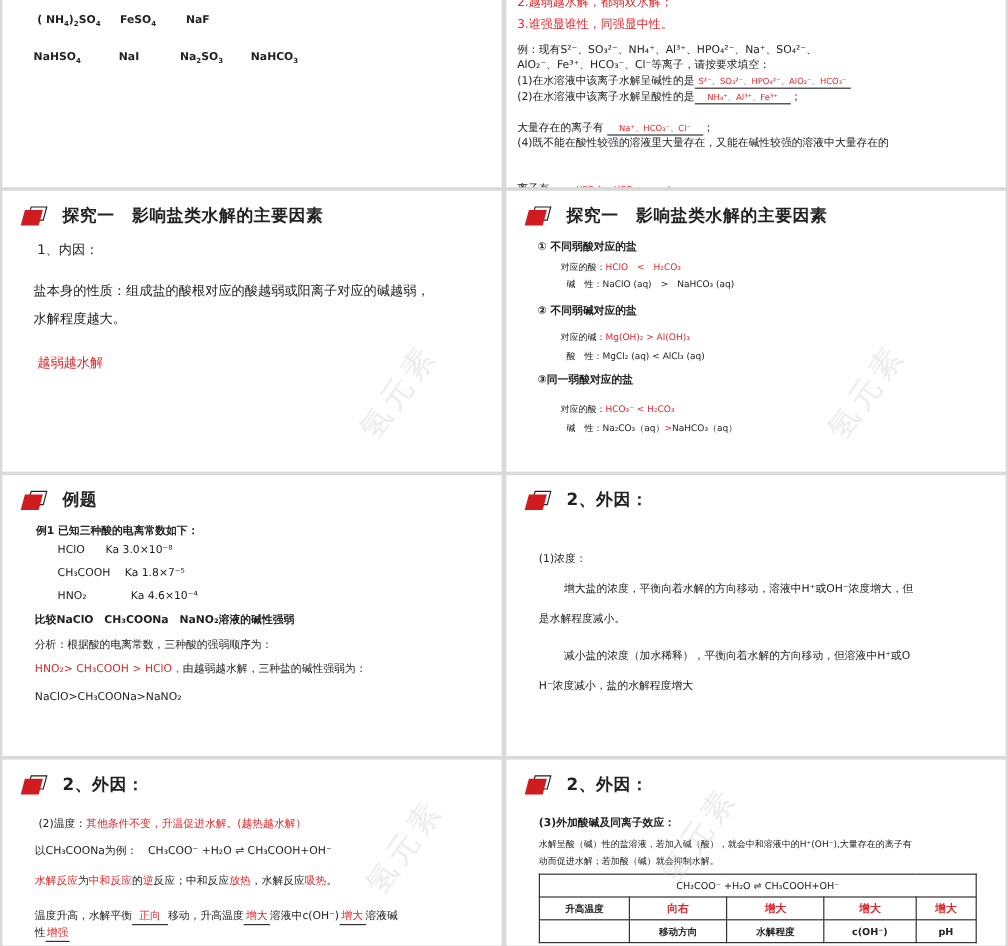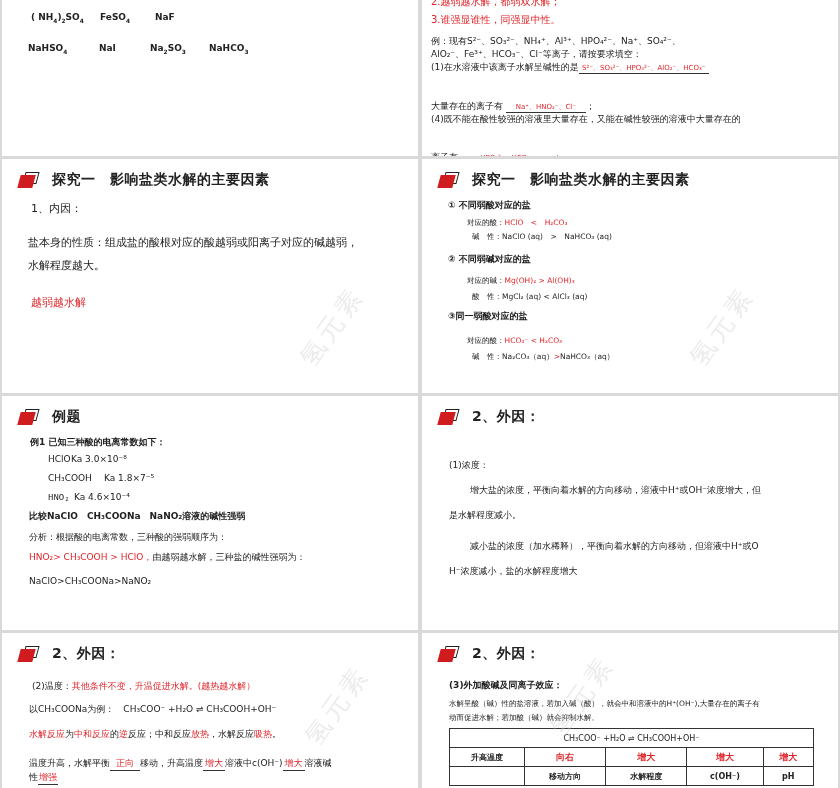--- a/index.html
+++ b/index.html
@@ -51,22 +51,25 @@
 </div>
 
 <div class="slide s2">
   <div class="abs f10 red" style="left:9px;top:35px;">2.越弱越水解，都弱双水解；</div>
   <div class="abs f10 red" style="left:9px;top:53px;">3.谁强显谁性，同强显中性。</div>
   <div class="abs f9" style="left:9px;top:75px;">例：现有S²⁻、SO₃²⁻、NH₄⁺、Al³⁺、HPO₄²⁻、Na⁺、SO₄²⁻、</div>
   <div class="abs f9" style="left:9px;top:88px;">AlO₂⁻、Fe³⁺、HCO₃⁻、Cl⁻等离子，请按要求填空：</div>
   <div class="abs f9" style="left:9px;top:101px;">
     <span>(1)在水溶液中该离子水解呈碱性的是</span><span class="ul red" style="width:130px;font-size:7px;">S²⁻、SO₃²⁻、HPO₄²⁻、AlO₂⁻、HCO₃⁻</span>
   </div>
+  <div class="abs f9" style="left:9px;top:114px;">
+    <span>(2)在水溶液中该离子水解呈酸性的是</span><span class="ul red" style="width:80px;font-size:7px;">NH₄⁺、Al³⁺、Fe³⁺</span><span>；</span>
+  </div>
   <div class="abs f9" style="left:9px;top:140px;">
-    <span>大量存在的离子有</span> <span class="ul red" style="width:80px;font-size:7px;">Na⁺、HNO₂⁻、Cl⁻</span><span>；</span>
+    <span>大量存在的离子有</span> <span class="ul red" style="width:80px;font-size:7px;">Na⁺、HCO₃⁻、Cl⁻</span><span>；</span>
   </div>
   <div class="abs f9" style="left:9px;top:153px;">(4)既不能在酸性较强的溶液里大量存在，又能在碱性较强的溶液中大量存在的</div>
   <div class="abs f9" style="left:9px;top:166px;">
     <span>离子有</span> <span class="ul red" style="width:92px;font-size:7px;margin-top:27px;">HPO₄²⁻、HCO₃⁻</span><span>；</span>
   </div>
 </div>
 
 <div class="slide s3">
   <div class="title-row">
     <span class="title-icon">
@@ -104,23 +107,23 @@
 
 <div class="slide s5">
   <div class="title-row">
     <span class="title-icon">
         <span class="back"></span>
         <span class="front"></span>
       </span>
     <span class="title-text">例题</span>
   </div>
   <div class="abs f9 b" style="left:28px;top:40px;">例1 已知三种酸的电离常数如下：</div>
-  <div class="abs f9" style="left:46px;top:58px;"><span style="display:inline-block;width:23px;">HClO</span><span>Ka 3.0×10⁻⁸</span></div>
+  <div class="abs f9" style="left:46px;top:58px;"><span style="display:inline-block;width:40px;">HClO</span><span>Ka 3.0×10⁻⁸</span></div>
   <div class="abs f9" style="left:46px;top:77px;"><span style="display:inline-block;width:56px;">CH₃COOH</span><span>Ka 1.8×7⁻⁵</span></div>
-  <div class="abs f9" style="left:46px;top:96px;"><span style="display:inline-block;width:26px;font-family:Liberation Mono, monospace;">HNO₂</span><span>Ka 4.6×10⁻⁴</span></div>
+  <div class="abs f9" style="left:46px;top:96px;"><span style="display:inline-block;width:61px;">HNO₂</span><span>Ka 4.6×10⁻⁴</span></div>
   <div class="abs f9 b" style="left:27px;top:114px;">比较NaClO　CH₃COONa　NaNO₂溶液的碱性强弱</div>
   <div class="abs f9" style="left:27px;top:135px;">分析：根据酸的电离常数，三种酸的强弱顺序为：</div>
   <div class="abs f9" style="left:27px;top:155px;"><span class="red">HNO₂&gt; CH₃COOH &gt; HClO，</span><span>由越弱越水解，三种盐的碱性强弱为：</span></div>
   <div class="abs f9" style="left:27px;top:180px;">NaClO&gt;CH₃COONa&gt;NaNO₂</div>
 </div>
 
 <div class="slide s6">
   <div class="title-row">
     <span class="title-icon">
         <span class="back"></span>

